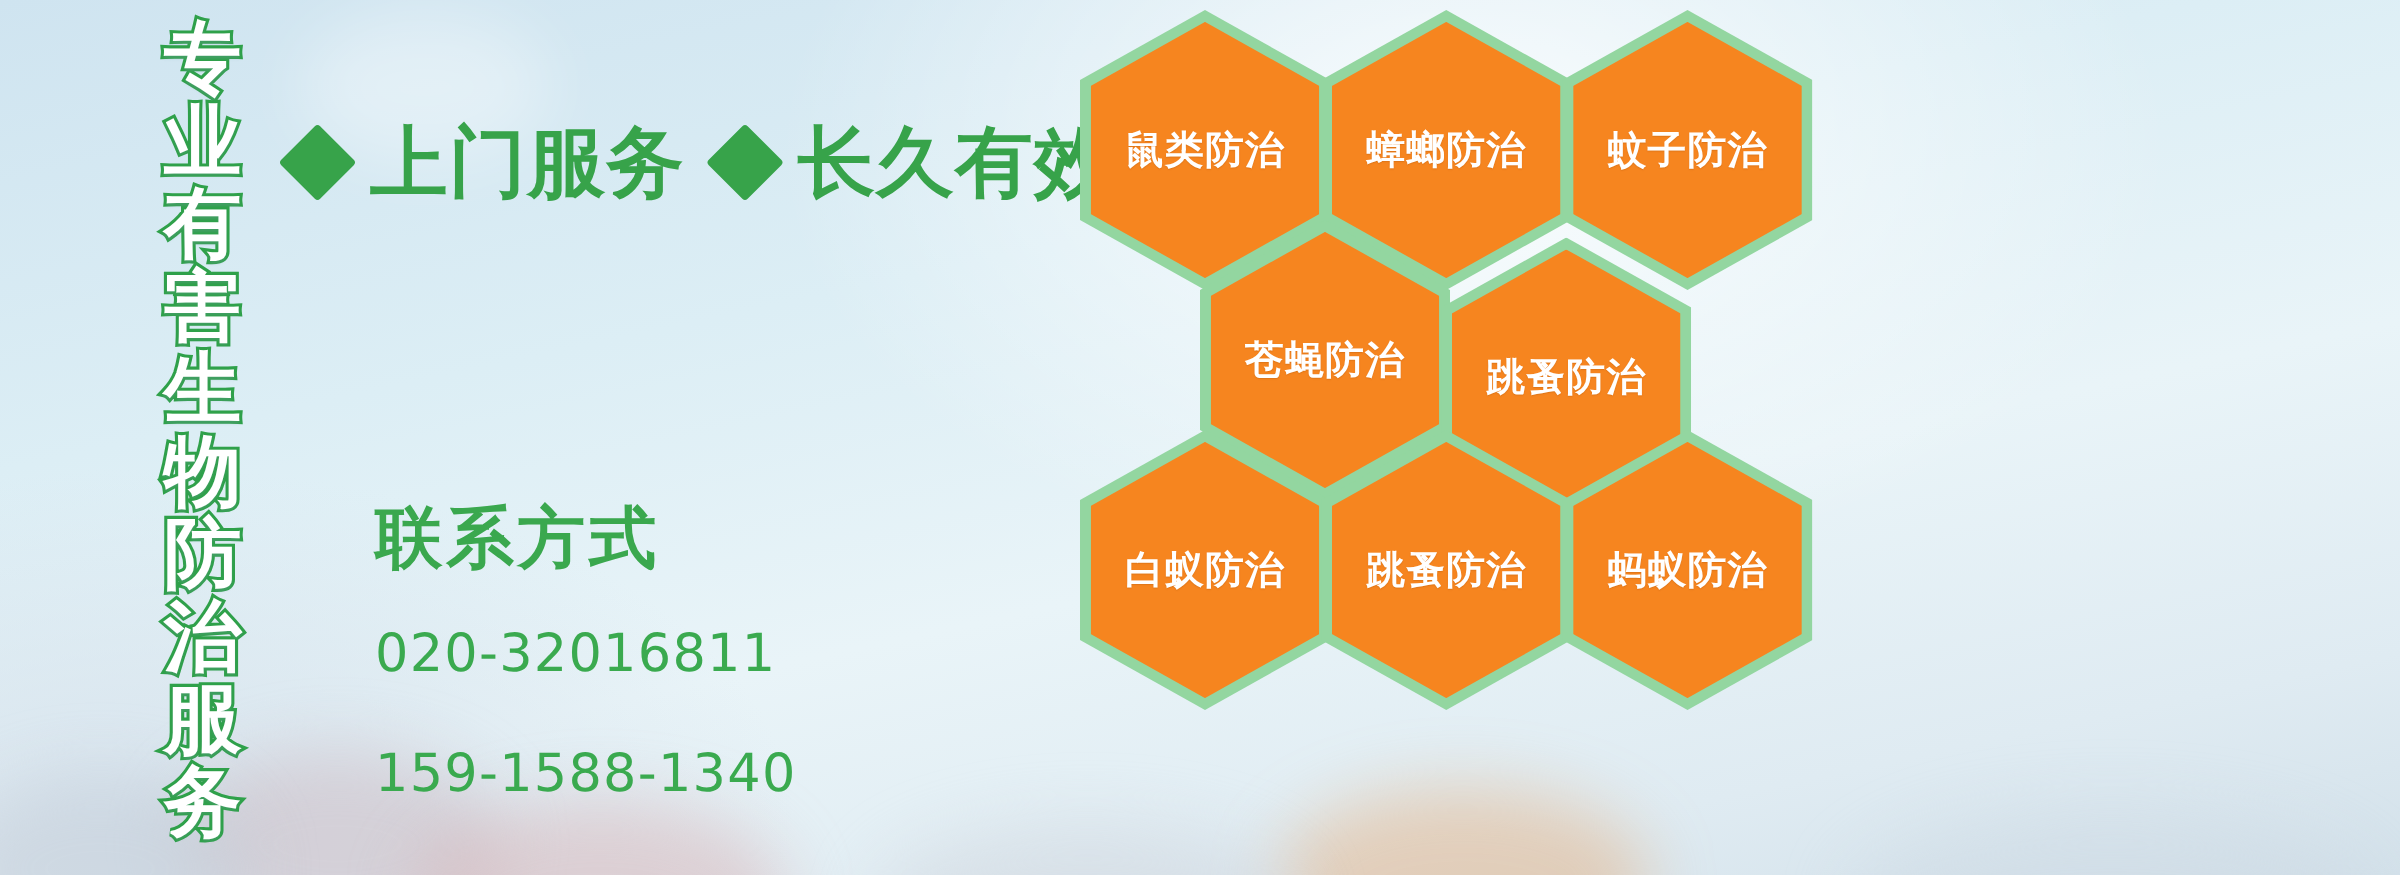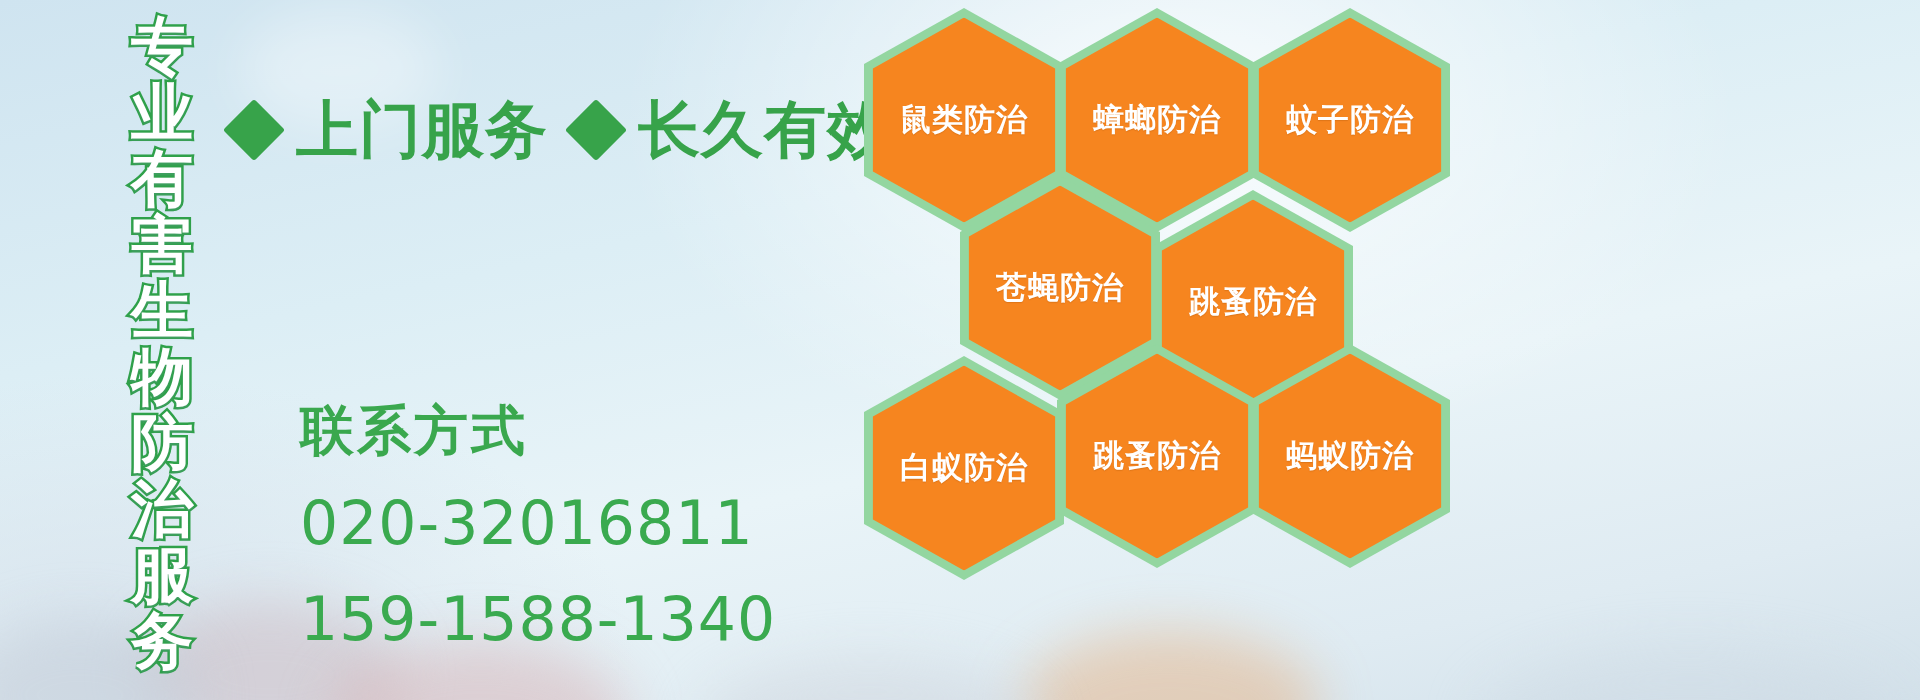--- a/index.html
+++ b/index.html
@@ -62,21 +62,21 @@
   }
   .feature-item + .feature-item { margin-left:26px; }
 
   
   #contact { position:absolute; left:300px; top:400px; width:560px; }
   #contact-title {
     font-size:54px; font-weight:bold; color:#3aa84e; letter-spacing:3px;
     line-height:62px; margin-bottom:4px;
   }
   .phone {
-    font-size:60px; color:#3aaa4f; line-height:70px; letter-spacing:1px;
+    font-size:42px; color:#3aaa4f; line-height:70px; letter-spacing:1px;
     font-family:"DejaVu Sans","Liberation Sans",sans-serif;
     margin-top:26px;
   }
 
   
   #honeycomb { position:absolute; left:860px; top:0px; width:600px; height:580px; }
   .hex {
     position:absolute; width:200px; height:224px;
     display:flex; align-items:center; justify-content:center;
   }
@@ -167,21 +167,21 @@
       <span class="inner"></span>
       <span class="hex-label">蚊子防治</span>
     </div>
 
     <div class="hex" style="left:293px; top:190px;">
       <span class="outer"></span>
       <span class="inner"></span>
       <span class="hex-label">跳蚤防治</span>
     </div>
 
-    <div class="hex" style="left:4px;   top:356px;">
+    <div class="hex" style="left:4px;   top:344px;">
       <span class="outer"></span>
       <span class="inner"></span>
       <span class="hex-label">白蚁防治</span>
     </div>
 
     <div class="hex" style="left:197px; top:344px;">
       <span class="outer"></span>
       <span class="inner"></span>
       <span class="hex-label">跳蚤防治</span>
     </div>

